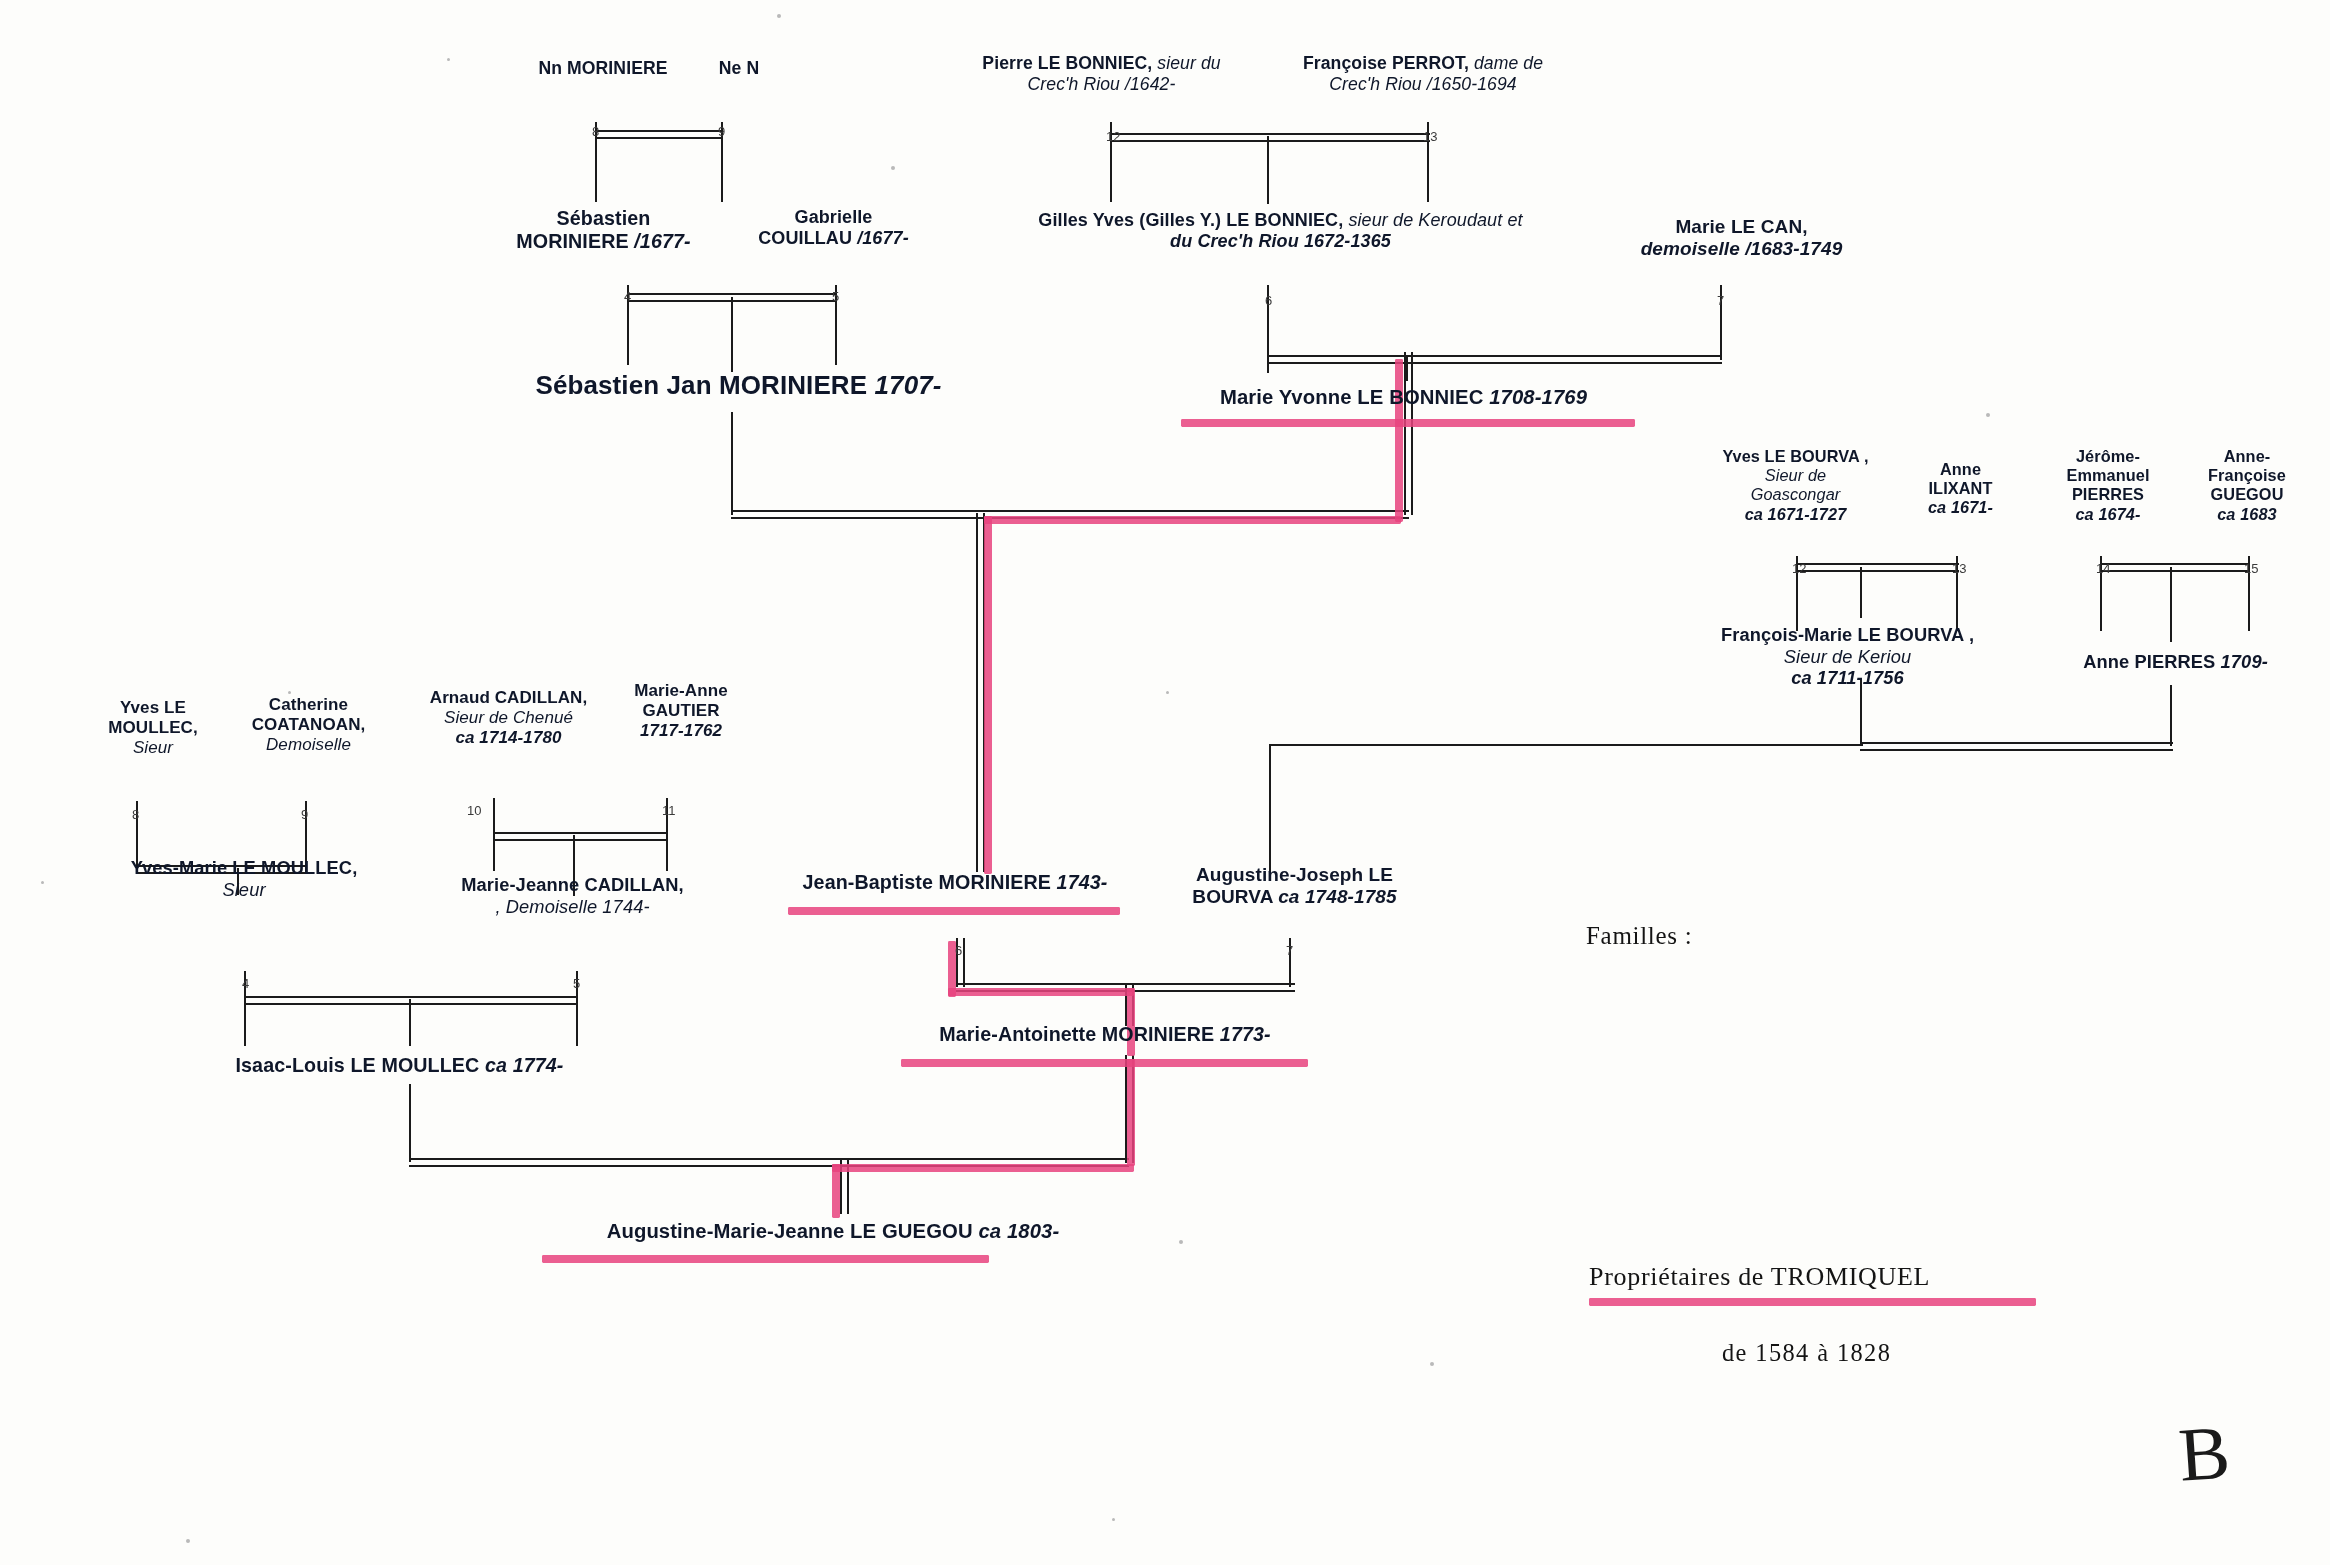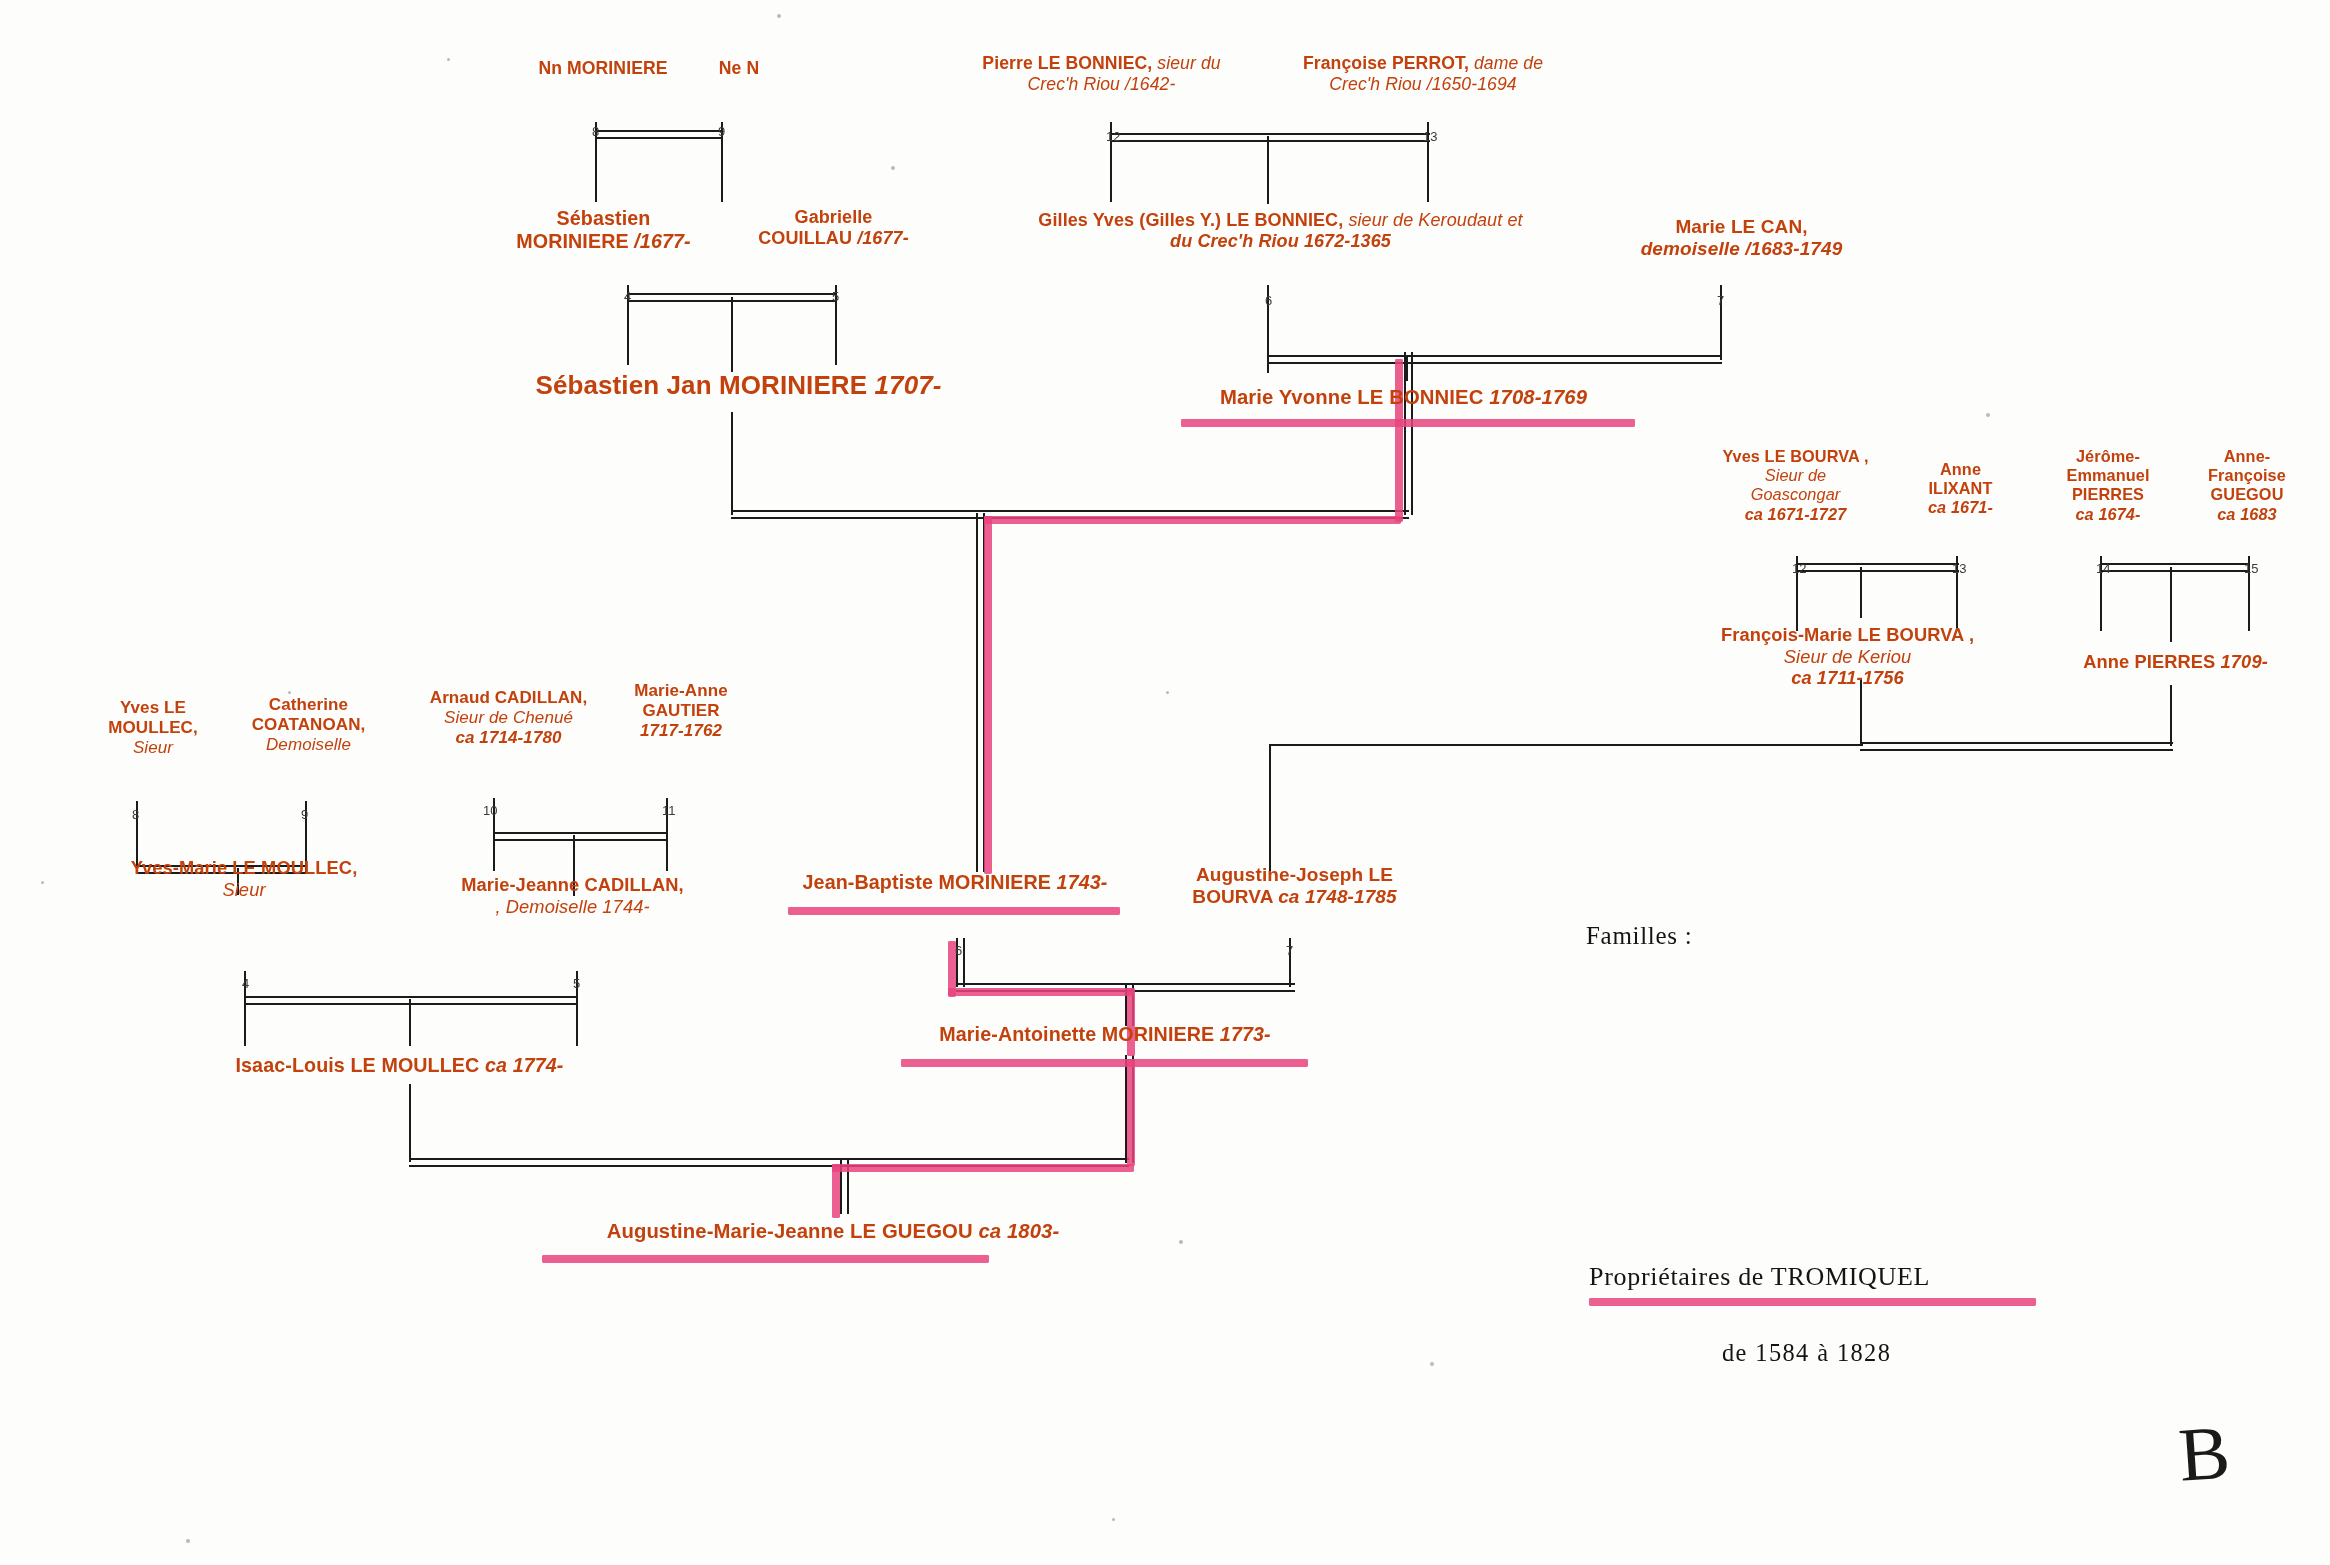--- a/index.html
+++ b/index.html
@@ -16,21 +16,21 @@
     width: 2330px;
     height: 1565px;
     background: #fdfdfb;
     overflow: hidden;
   }
   
   .person {
     position: absolute;
     text-align: center;
     line-height: 1.18;
-    color: #c2410c;
+    color: #0f172a;
     letter-spacing: 0.1px;
     white-space: normal;
   }
   .person .nm { font-weight: bold; }
   .person .it { font-style: italic; }
   .person .itb { font-style: italic; font-weight: bold; }
   
   .ln {
     position: absolute;
     background: #1b1b1b;
@@ -241,21 +241,21 @@
       <span class="idx" style="left: 624px; top: 289px;">4</span>
       <span class="idx" style="left: 832px; top: 289px;">5</span>
       <span class="idx" style="left: 1265px; top: 293px;">6</span>
       <span class="idx" style="left: 1717px; top: 293px;">7</span>
       <span class="idx" style="left: 1792px; top: 561px;">12</span>
       <span class="idx" style="left: 1952px; top: 561px;">13</span>
       <span class="idx" style="left: 2096px; top: 561px;">14</span>
       <span class="idx" style="left: 2244px; top: 561px;">15</span>
       <span class="idx" style="left: 132px; top: 807px;">8</span>
       <span class="idx" style="left: 301px; top: 807px;">9</span>
-      <span class="idx" style="left: 483px; top: 803px;">10</span>
+      <span class="idx" style="left: 467px; top: 803px;">10</span>
       <span class="idx" style="left: 662px; top: 803px;">11</span>
       <span class="idx" style="left: 242px; top: 976px;">4</span>
       <span class="idx" style="left: 573px; top: 976px;">5</span>
       <span class="idx" style="left: 955px; top: 943px;">6</span>
       <span class="idx" style="left: 1286px; top: 943px;">7</span>
     </div>
 
   <div class="legend" style="left:1586px; top:922px;">
     <div style="display:flex; align-items:flex-start;">
       <div class="lbl">Familles :</div>

